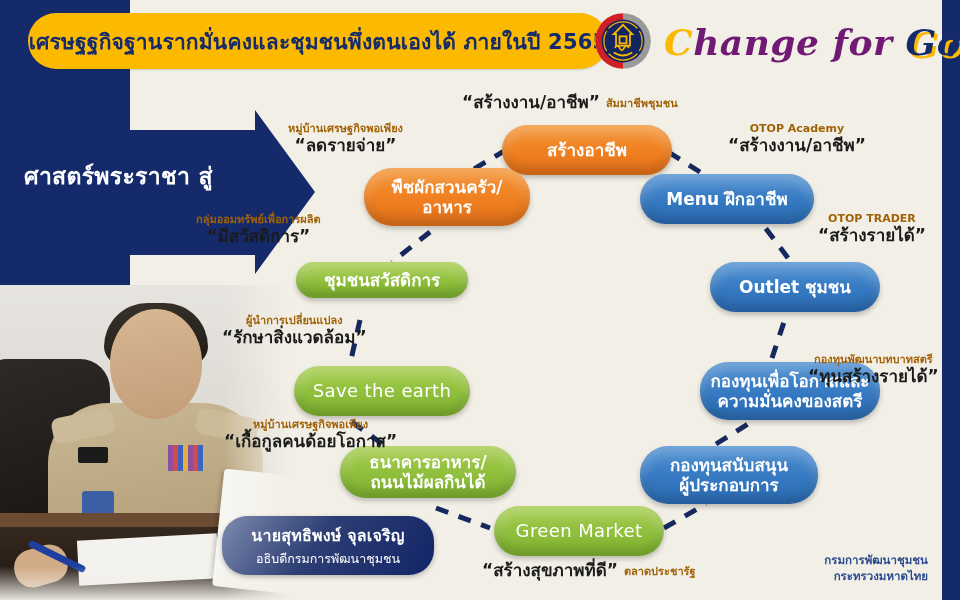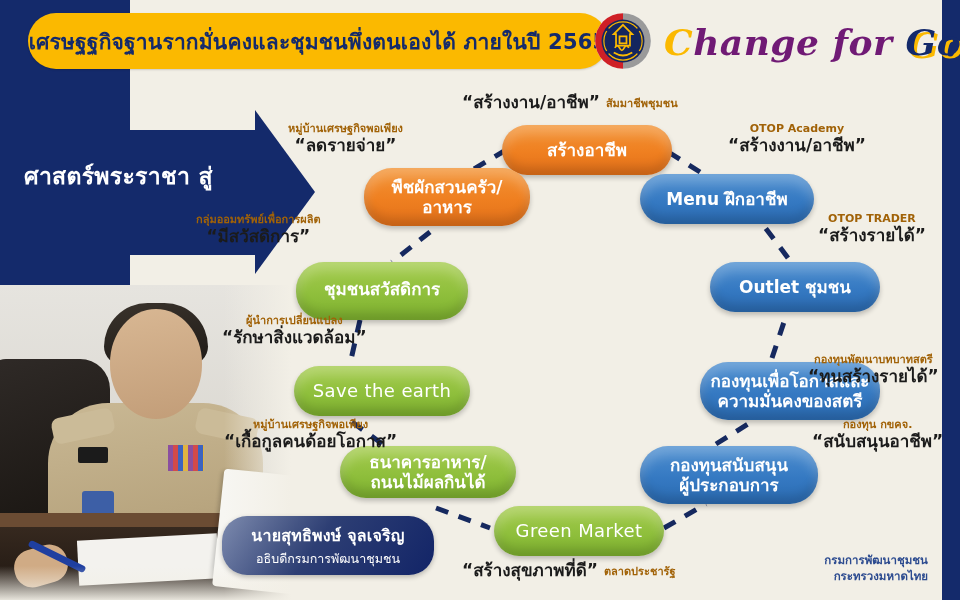--- a/index.html
+++ b/index.html
@@ -165,21 +165,21 @@
     background: linear-gradient(180deg, #a5cc4e 0%, #8fbf3c 55%, #7db02f 100%);
   }
   .node.blue {
     background: linear-gradient(180deg, #4e8fd0 0%, #3579c2 55%, #2b6bb2 100%);
   }
   .node.latin { font-size: 18px; font-weight: 500; letter-spacing: 0.4px; }
 
   
   #node-0 { left: 502px; top: 125px; width: 170px; height: 50px; }       
   #node-1 { left: 364px; top: 168px; width: 166px; height: 58px; }       
-  #node-2 { left: 296px; top: 262px; width: 172px; height: 58px; font-family: Liberation Mono, monospace; }       
+  #node-2 { left: 296px; top: 262px; width: 172px; height: 36px; }       
   #node-3 { left: 294px; top: 366px; width: 176px; height: 50px; }       
   #node-4 { left: 340px; top: 446px; width: 176px; height: 52px; }       
   #node-5 { left: 494px; top: 506px; width: 170px; height: 50px; }       
   #node-6 { left: 640px; top: 446px; width: 178px; height: 58px; align-items: center; }       
   #node-7 { left: 700px; top: 362px; width: 180px; height: 58px; }       
   #node-8 { left: 710px; top: 262px; width: 170px; height: 50px; }       
   #node-9 { left: 640px; top: 174px; width: 174px; height: 50px; }       
 
   
   .anno {
@@ -205,21 +205,21 @@
     margin-left: 6px;
     vertical-align: 1px;
   }
   .anno.inline .quote { display: inline; }
 
   #anno-0 { left: 462px; top: 92px; }
   #anno-1 { left: 288px; top: 122px; }
   #anno-2 { left: 196px; top: 213px; }
   #anno-3 { left: 222px; top: 314px; }
   #anno-4 { left: 224px; top: 418px; }
-  #anno-5 { left: 462px; top: 560px; }
+  #anno-5 { left: 482px; top: 560px; }
   #anno-6 { left: 812px; top: 418px; }
   #anno-7 { left: 808px; top: 316px; margin-top: 37px; }
   #anno-8 { left: 818px; top: 212px; }
   #anno-9 { left: 728px; top: 122px; }
 
   
   #connectors {
     position: absolute;
     left: 0; top: 0;
     width: 960px; height: 600px;
@@ -430,24 +430,20 @@
     </div>
   <div class="anno stacked" id="anno-3">
       <span class="src">ผู้นำการเปลี่ยนแปลง</span>
       <span class="quote">“รักษาสิ่งแวดล้อม”</span>
     </div>
   <div class="anno stacked" id="anno-4">
       <span class="src">หมู่บ้านเศรษฐกิจพอเพียง</span>
       <span class="quote">“เกื้อกูลคนด้อยโอกาส”</span>
     </div>
   <div class="anno inline" id="anno-5"><span class="quote">“สร้างสุขภาพที่ดี”</span><span class="src">ตลาดประชารัฐ</span></div>
-  <div class="anno stacked" id="anno-6">
-      <span class="src">กองทุน กขคจ.</span>
-      <span class="quote">“สนับสนุนอาชีพ”</span>
-    </div>
   <div class="anno stacked" id="anno-7">
       <span class="src">กองทุนพัฒนาบทบาทสตรี</span>
       <span class="quote">“ทุนสร้างรายได้”</span>
     </div>
   <div class="anno stacked" id="anno-8">
       <span class="src">OTOP TRADER</span>
       <span class="quote">“สร้างรายได้”</span>
     </div>
   <div class="anno stacked" id="anno-9">
       <span class="src">OTOP Academy</span>

